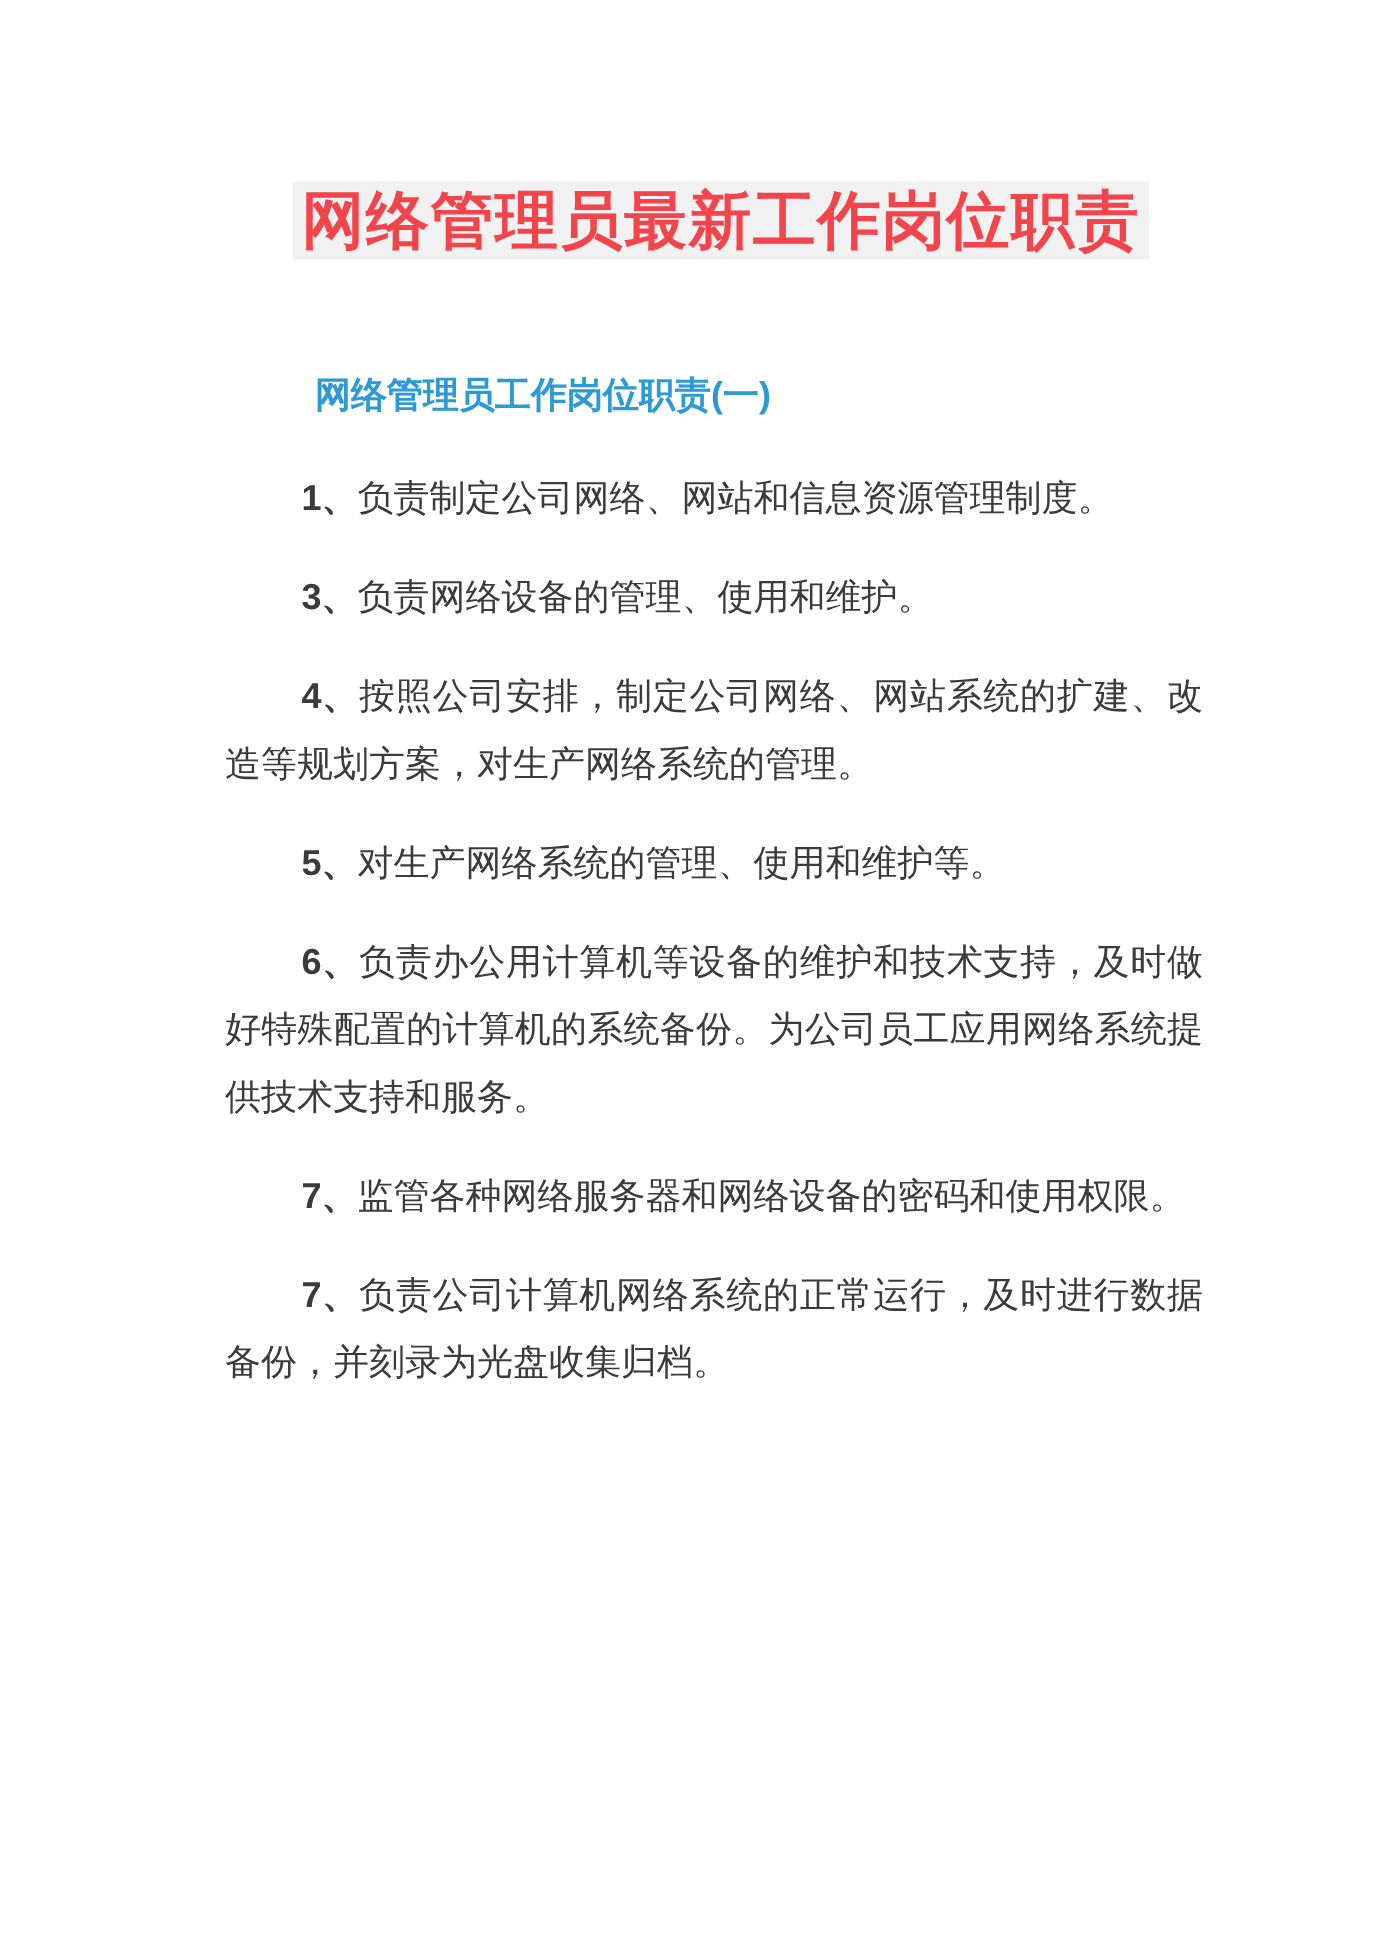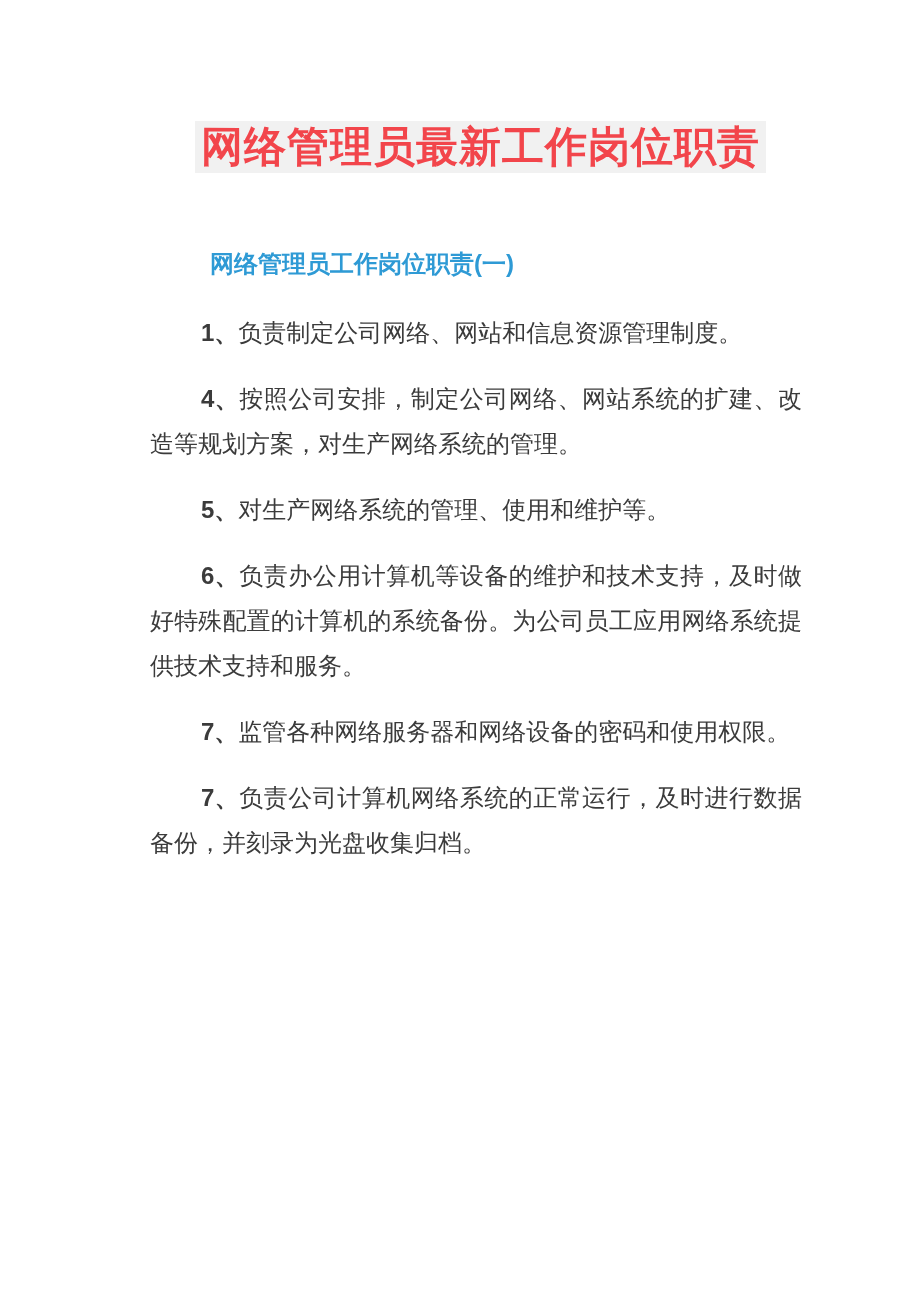--- a/index.html
+++ b/index.html
@@ -64,19 +64,20 @@
 </head>
 <body>
 
 <div class="page" style="--page-bg: #ffffff; --title-color: #f2454b; --title-bg: #f1f1f1; --subtitle-color: #2e9ad5; --body-color: #3b3b3b;">
   <div class="doc-title">网络管理员最新工作岗位职责</div>
 
   <div class="doc-subtitle">网络管理员工作岗位职责(一)</div>
 
   <div class="doc-body" id="list">
       <p class="item"><span class="num">1、</span><span>负责制定公司网络、网站和信息资源管理制度。</span></p>
+      <p class="item"><span class="num">3、</span><span>负责网络设备的管理、使用和维护。</span></p>
       <p class="item"><span class="num">4、</span><span>按照公司安排，制定公司网络、网站系统的扩建、改造等规划方案，对生产网络系统的管理。</span></p>
       <p class="item"><span class="num">5、</span><span>对生产网络系统的管理、使用和维护等。</span></p>
       <p class="item"><span class="num">6、</span><span>负责办公用计算机等设备的维护和技术支持，及时做好特殊配置的计算机的系统备份。为公司员工应用网络系统提供技术支持和服务。</span></p>
       <p class="item"><span class="num">7、</span><span>监管各种网络服务器和网络设备的密码和使用权限。</span></p>
       <p class="item"><span class="num">7、</span><span>负责公司计算机网络系统的正常运行，及时进行数据备份，并刻录为光盘收集归档。</span></p>
     </div>
 </div>
 
 </body></html>

